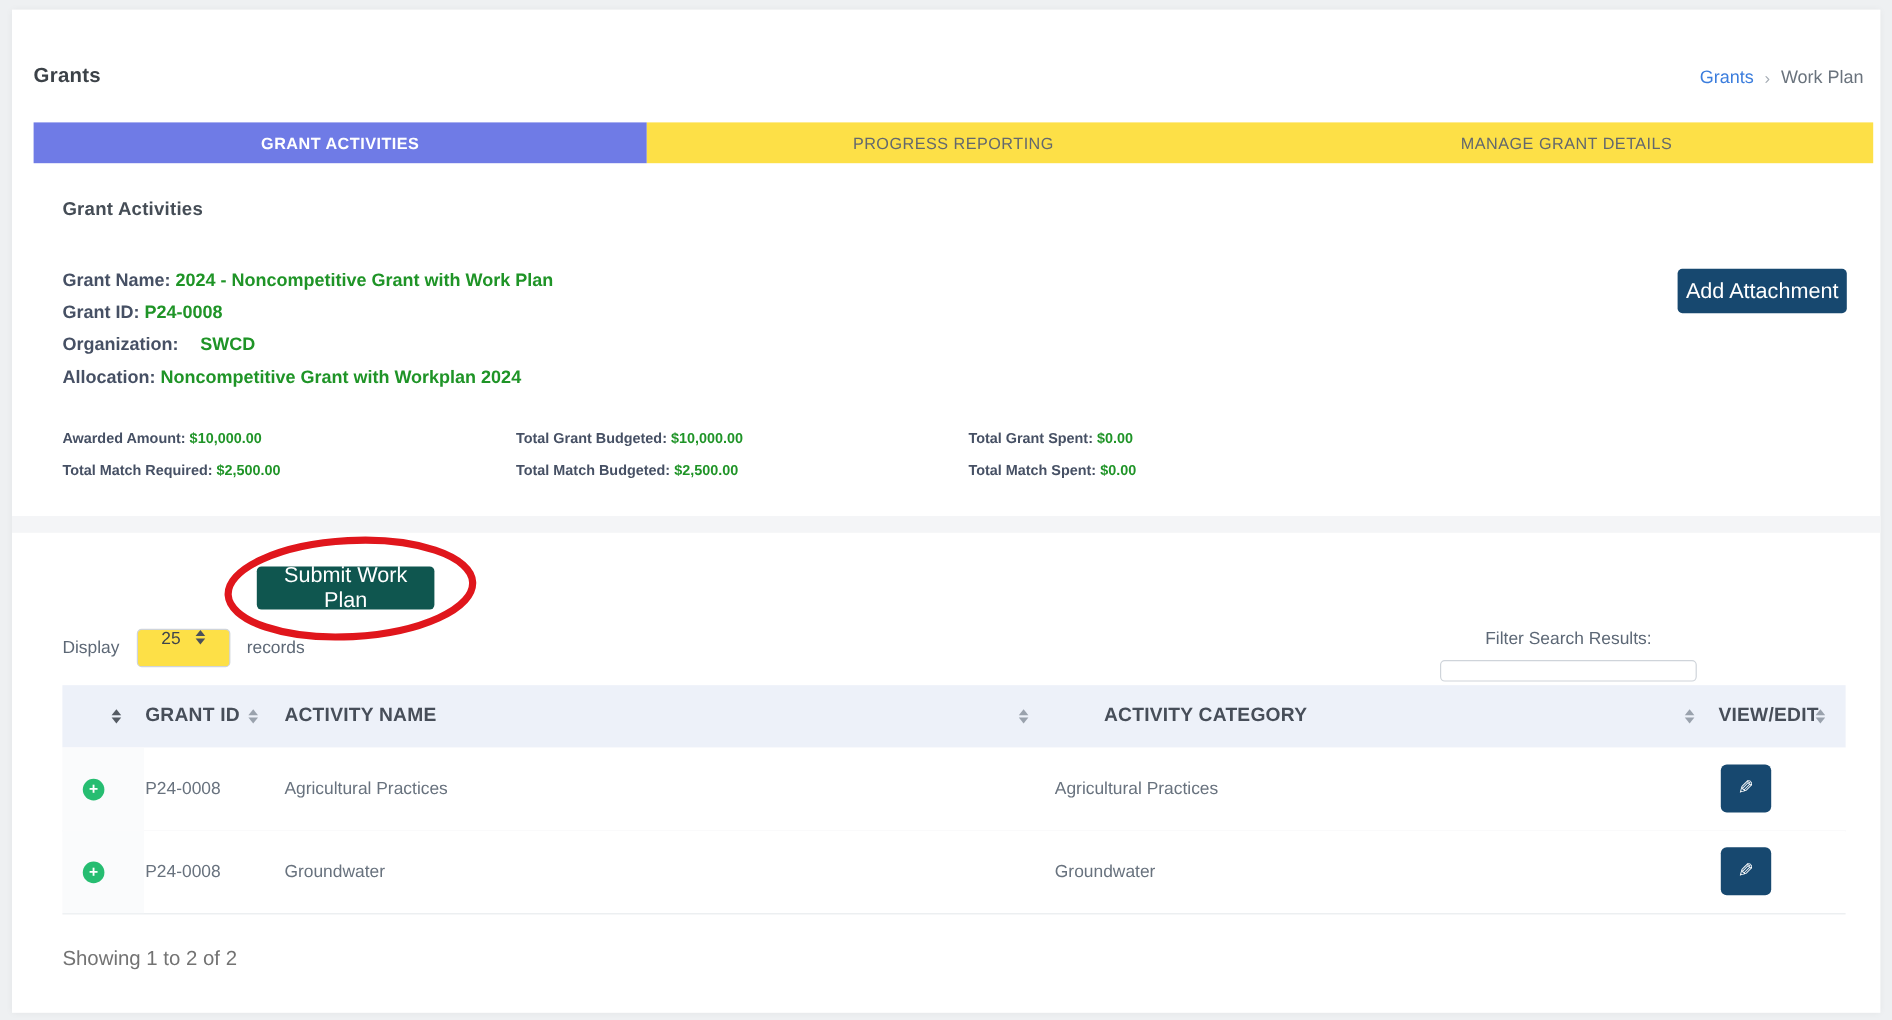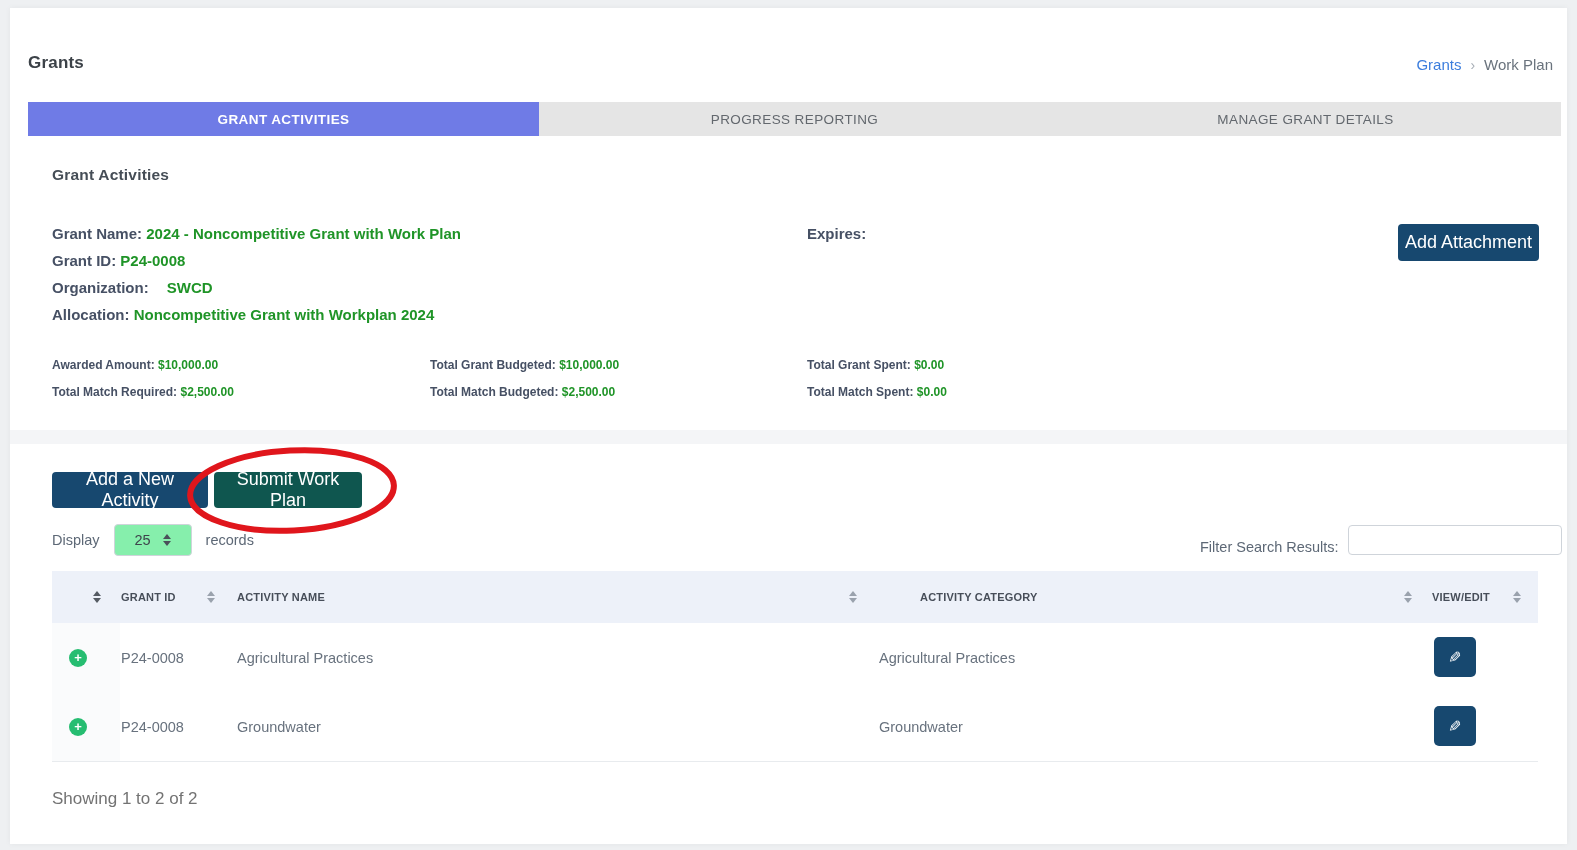--- a/index.html
+++ b/index.html
@@ -26,21 +26,21 @@
   .breadcrumb .crumb-sep{color:#a6adb5;font-size:14px;}
   .breadcrumb .crumb-current{color:#6a737d;}
   
   .tabs{
     position:absolute;left:18px;top:94px;width:1533px;height:34px;
     display:flex;
   }
   .tab{
     flex:1;display:flex;align-items:center;justify-content:center;
     font-size:13.5px;letter-spacing:0.4px;cursor:pointer;
-    background:#e5e5e5;color:#63686e;font-weight:500;
+    background:#fde047;color:#63686e;font-weight:500;
   }
   .tab.active{background:#6f7be6;color:#ffffff;font-weight:700;}
   
   .section-heading{
     position:absolute;left:42px;top:158px;
     font-size:15.5px;font-weight:700;color:#454d56;letter-spacing:0.2px;
   }
   .info-block{position:absolute;font-size:15px;}
   .info-line{height:27px;line-height:27px;white-space:nowrap;}
   .lbl{color:#465064;font-weight:600;}
@@ -66,42 +66,42 @@
   .divider-band{position:absolute;left:0;top:422px;width:1557px;height:14px;background:#f4f5f7;}
   
   .annotation{position:absolute;left:172px;top:435px;pointer-events:none;}
   
   .display-row{
     position:absolute;left:42px;top:517px;height:30px;
     display:flex;align-items:center;gap:14px;font-size:14.5px;color:#5d6876;
   }
   .select-box{
     width:76px;height:30px;border:1px solid #cfd4da;border-radius:4px;
-    display:flex;align-items:center;justify-content:center;gap:12px;
-    color:#3e444c;cursor:pointer;background:#86efac;
+    display:flex;justify-content:center;gap:12px;
+    color:#3e444c;cursor:pointer;background:#fde047;
   }
   .stepper{display:inline-flex;flex-direction:column;gap:2px;}
   .tri-up{width:0;height:0;border-left:4px solid transparent;border-right:4px solid transparent;border-bottom:5px solid #4a505a;}
   .tri-down{width:0;height:0;border-left:4px solid transparent;border-right:4px solid transparent;border-top:5px solid #4a505a;}
   .filter-row{
     position:absolute;left:1190px;top:517px;height:30px;
-    display:flex;align-items:flex-end;gap:9px;font-size:14.5px;color:#5d6876;
+    display:flex;align-items:center;gap:9px;font-size:14.5px;color:#5d6876;flex-direction:column;
   }
   .filter-input{
     width:196px;height:28px;border:1px solid #cfd4da;border-radius:4px;
     font-size:14px;padding:0 8px;outline:none;
   }
   
   .thead{
     position:absolute;left:42px;top:563px;width:1486px;height:52px;
     background:#edf1f9;
   }
   .th-label{
     position:absolute;top:50%;transform:translateY(-50%);
-    font-size:11px;font-weight:700;color:#474e59;letter-spacing:0.2px;white-space:nowrap;
+    font-size:16px;font-weight:700;color:#474e59;letter-spacing:0.2px;white-space:nowrap;
   }
   .sort{position:absolute;top:50%;transform:translateY(-50%);display:inline-flex;flex-direction:column;gap:2px;cursor:pointer;}
   .sort .s-up{width:0;height:0;border-left:4px solid transparent;border-right:4px solid transparent;border-bottom:5px solid #9aa2ad;}
   .sort .s-down{width:0;height:0;border-left:4px solid transparent;border-right:4px solid transparent;border-top:5px solid #9aa2ad;}
   .sort.dark .s-up{border-bottom-color:#555b63;}
   .sort.dark .s-down{border-top-color:#555b63;}
   .trow{
     position:absolute;left:42px;width:1486px;height:69px;background:#fff;
     border-bottom:1px solid #e8ebee;
   }
@@ -161,24 +161,20 @@
       <span class="lbl">Organization:</span>
       <span class="val-green" style="margin-left:14px">SWCD</span>
     </div>
     <div class="info-line">
       <span class="lbl">Allocation:</span>
       <span class="val-green">Noncompetitive Grant with Workplan 2024</span>
     </div>
   </div>
 
   <div class="info-block" id="info-right">
-    <div class="info-line">
-      <span class="lbl">Expires:</span>
-      <span class="val-green"></span>
-    </div>
   </div>
 
   <button class="btn btn-navy" id="add-attachment">Add Attachment</button>
 
   <div class="fin-col" id="fin-col-1">
     <div class="info-line">
       <span class="lbl">Awarded Amount:</span>
       <span class="val-green">$10,000.00</span>
     </div>
     <div class="info-line">
@@ -202,21 +198,20 @@
       <span class="val-green">$0.00</span>
     </div>
     <div class="info-line">
       <span class="lbl">Total Match Spent:</span>
       <span class="val-green">$0.00</span>
     </div>
   </div>
 
   <div class="divider-band"></div>
 
-  <button class="btn btn-navy" id="add-activity">Add a New Activity</button>
   <button class="btn btn-teal" id="submit-workplan">Submit Work Plan</button>
 
   <svg class="annotation" width="220" height="95">
     <ellipse cx="110" cy="47.5" rx="102" ry="40" fill="none" stroke="#e0161c" stroke-width="6" transform="rotate(-3 110 47.5)"></ellipse>
   </svg>
 
   <div class="display-row">
     <span>Display</span>
     <div class="select-box">
       <span>25</span>

